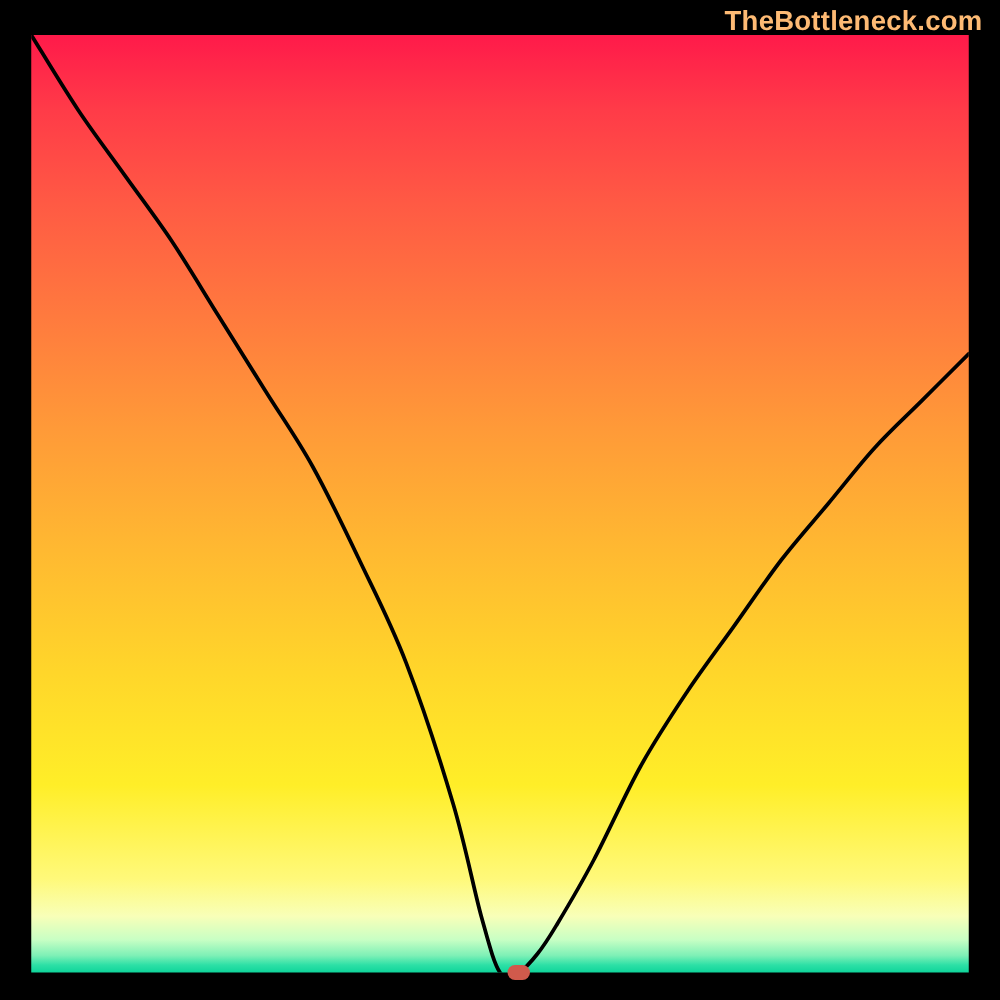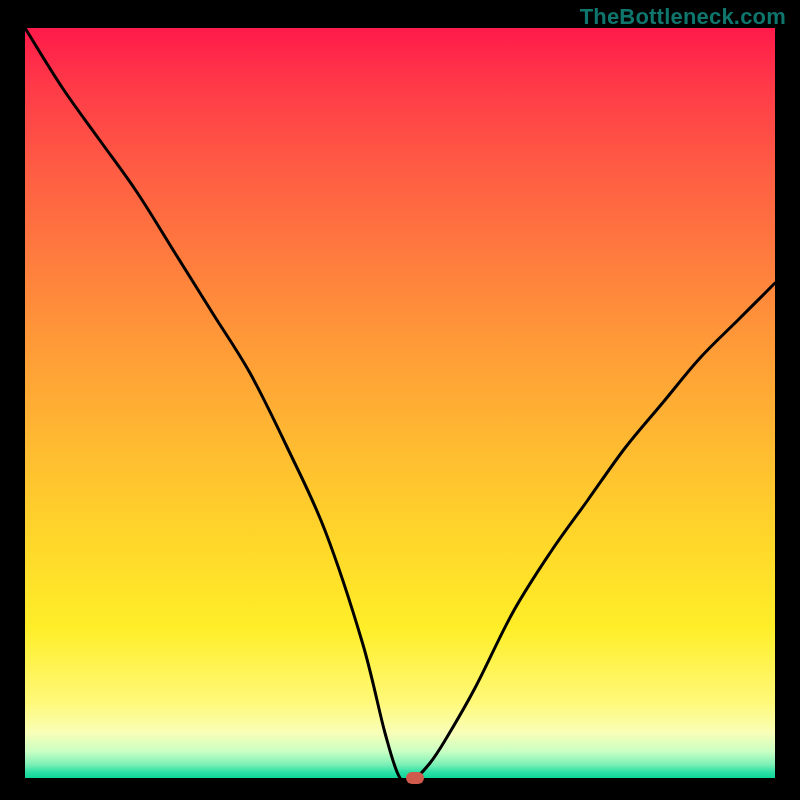--- a/index.html
+++ b/index.html
@@ -14,21 +14,21 @@
   .frame {
     position: relative;
     width: 800px;
     height: 800px;
     background: #000;
   }
   .watermark {
     position: absolute;
     top: 4px;
     right: 14px;
-    color: #0f766e;
+    color: #fdba74;
     font-size: 22px;
     font-weight: 600;
     letter-spacing: 0.2px;
     z-index: 10;
   }
   .plot {
     position: absolute;
     left: 25px;
     top: 28px;
     width: 750px;

